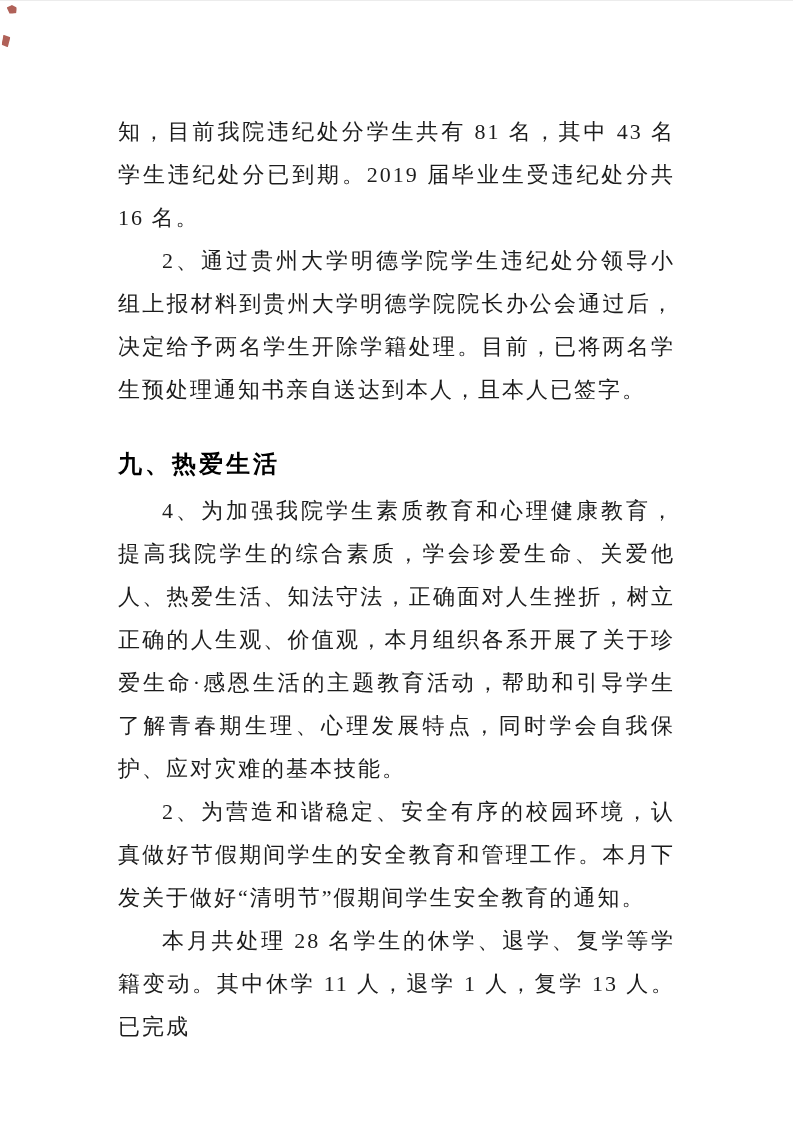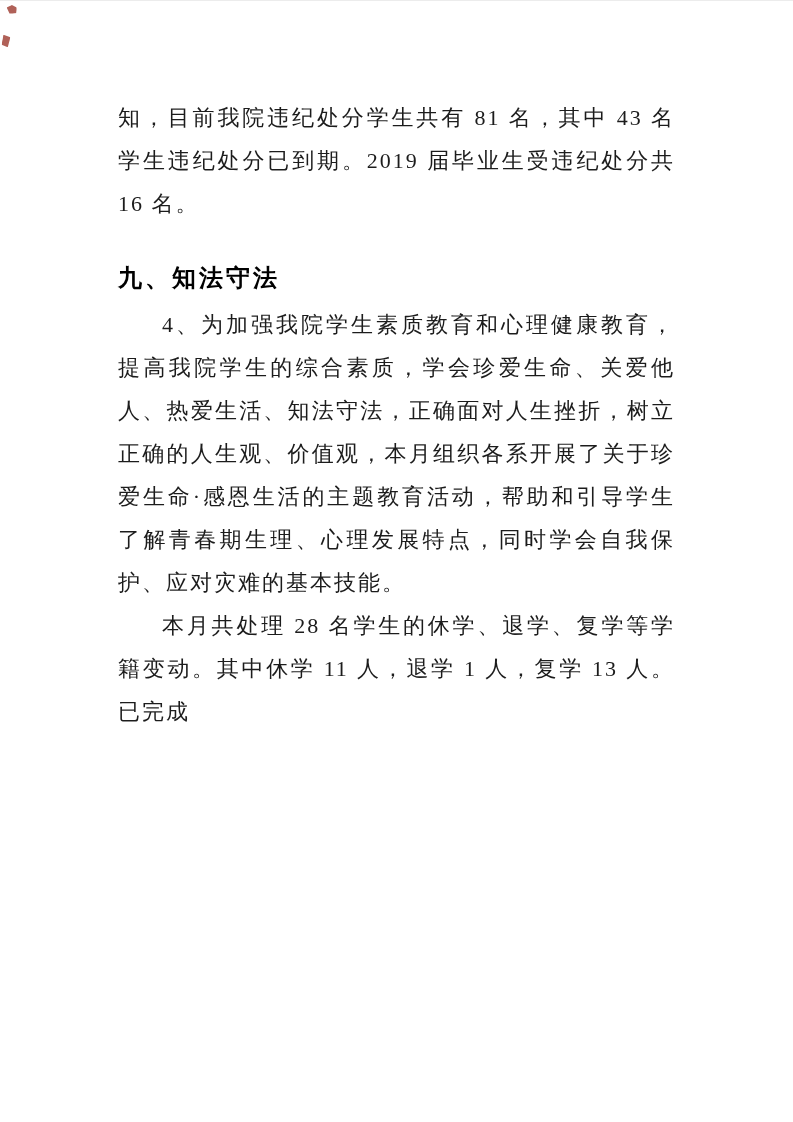--- a/index.html
+++ b/index.html
@@ -12,21 +12,21 @@
     width: 793px;
     height: 1122px;
     background: var(--page-bg, #ffffff);
     overflow: hidden;
     border-top: 1px solid #ececec;
     font-family: "Liberation Serif", "DejaVu Serif", serif;
   }
   .content {
     position: absolute;
     left: 118px;
-    top: 95px;
+    top: 109px;
     width: 557px;
   }
   .para {
     margin: 0;
     font-size: 22px;
     line-height: 43px;
     letter-spacing: 2px;
     color: var(--text-color, #1c1c1c);
     text-align: justify;
     text-justify: inter-character;
@@ -66,23 +66,25 @@
 
 <div class="page">
 
   <span class="edge-artifact a1"></span>
   <span class="edge-artifact a2"></span>
 
   <div class="content">
 
     <p class="para">知，目前我院违纪处分学生共有 81 名，其中 43 名学生违纪处分已到期。2019 届毕业生受违纪处分共 16 名。</p>
 
+    <p class="para indent">2、通过贵州大学明德学院学生违纪处分领导小组上报材料到贵州大学明德学院院长办公会通过后，决定给予两名学生开除学籍处理。目前，已将两名学生预处理通知书亲自送达到本人，且本人已签字。</p>
 
-    <h2 class="section-heading">九、知法守法</h2>
+    <h2 class="section-heading">九、热爱生活</h2>
 
     <p class="para indent">4、为加强我院学生素质教育和心理健康教育，提高我院学生的综合素质，学会珍爱生命、关爱他人、热爱生活、知法守法，正确面对人生挫折，树立正确的人生观、价值观，本月组织各系开展了关于珍爱生命·感恩生活的主题教育活动，帮助和引导学生了解青春期生理、心理发展特点，同时学会自我保护、应对灾难的基本技能。</p>
 
+    <p class="para indent">2、为营造和谐稳定、安全有序的校园环境，认真做好节假期间学生的安全教育和管理工作。本月下发关于做好“清明节”假期间学生安全教育的通知。</p>
 
 
     <p class="para indent">本月共处理 28 名学生的休学、退学、复学等学籍变动。其中休学 11 人，退学 1 人，复学 13 人。已完成</p>
 
   </div>
 </div>
 
 </body></html>

